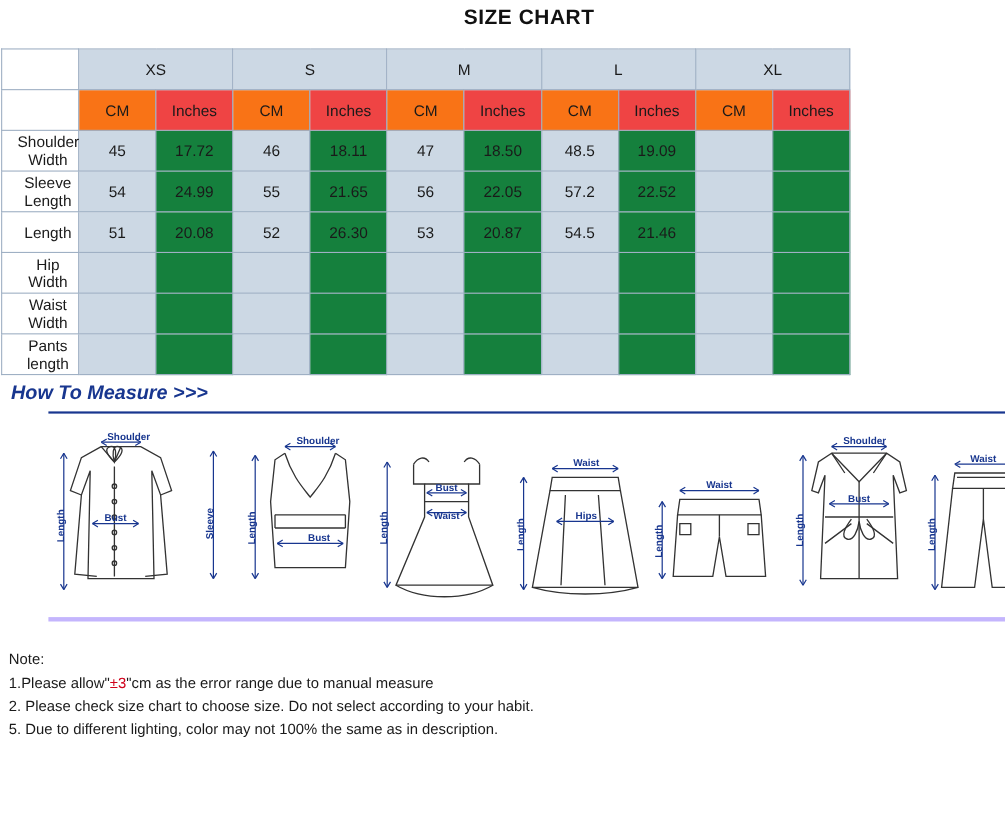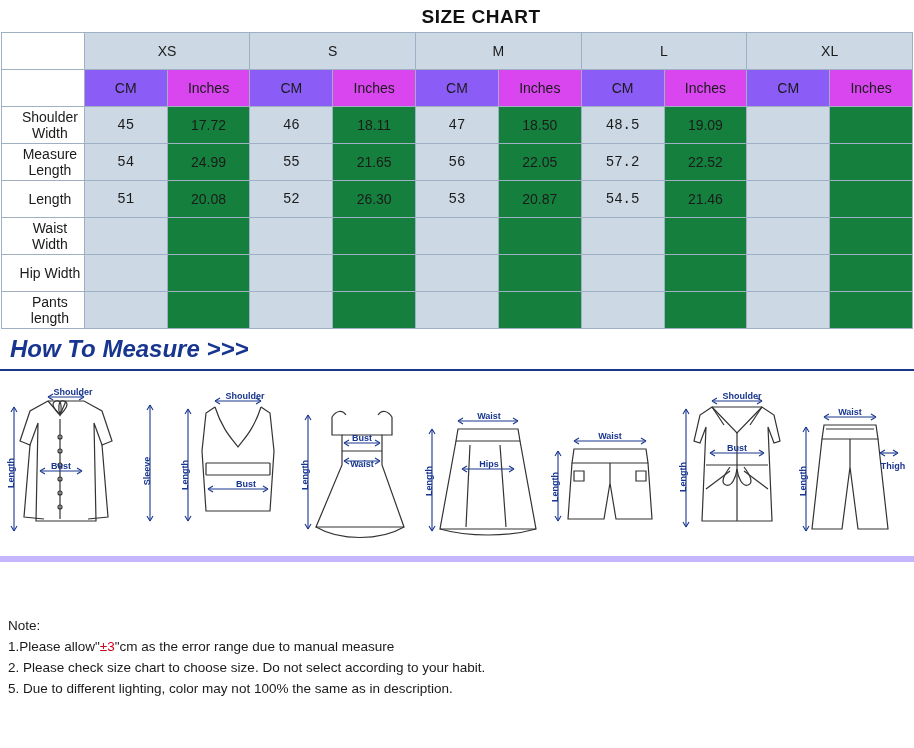--- a/index.html
+++ b/index.html
@@ -17,27 +17,27 @@
   .page {
     width: 914px;
     height: 748px;
     position: relative;
   }
   .chart-title {
     text-align: center;
     font-size: 19px;
     font-weight: bold;
     color: #111;
-    padding: 6px 0 4px 0;
+    padding: 6px 0 16px 0;
     letter-spacing: 0.5px;
     margin-left: 48px;
   }
   table.size-chart {
     border-collapse: collapse;
-    width: 912px;
+    width: 772px;
     margin: 0 1px;
     table-layout: fixed;
   }
   table.size-chart td, table.size-chart th {
     border: 1px solid #9fb0c4;
     text-align: center;
     font-size: 14px;
     font-weight: normal;
     color: #1a1a1a;
     height: 36px;
@@ -60,53 +60,52 @@
   .corner-cell {
     background: #ffffff;
   }
   .unit-head {
     background: #ccd8e4;
     font-weight: bold;
     font-size: 14px;
     height: 32px;
     color: #1a1a1a;
   }
-  .unit-head.odd { background: #8b5cf6; }
-  .unit-head.even { background: #d946ef; }
+  .unit-head.odd { background: #f97316; }
+  .unit-head.even { background: #ef4444; }
   td.cell-cm {
     background: #ccd8e4;
-    font-family: Liberation Mono, monospace;
   }
   td.cell-in {
     background: #15803d;
   }
   .measure-head {
-    font-size: 24px;
+    font-size: 18px;
     font-weight: bold;
     color: #18368f;
     padding: 6px 0 4px 10px;
     font-style: italic;
   }
   .figures {
     position: relative;
     height: 185px;
     border-top: 2px solid #18368f;
-    border-bottom: 6px solid #c4b5fd;
+    border-bottom: 4px solid #c4b5fd;
     margin-top: 2px;
     overflow: hidden;
+    margin-left: 44px;
   }
   .figures svg {
     display: block;
   }
   .notes {
-    padding: 12px 0 0 8px;
+    padding: 25px 0 0 8px;
     font-size: 13.5px;
     line-height: 1.55;
     color: #1a1a1a;
-    margin-top: 42px;
   }
   .notes div { white-space: nowrap; }
   .note-red { color: #d0021b; }
 </style>
 </head>
 <body>
 
 <div class="page">
 
   <div class="chart-title">SIZE CHART</div>
@@ -142,21 +141,21 @@
         <td class="cell-cm">46</td>
         <td class="cell-in">18.11</td>
         <td class="cell-cm">47</td>
         <td class="cell-in">18.50</td>
         <td class="cell-cm">48.5</td>
         <td class="cell-in">19.09</td>
         <td class="cell-cm"></td>
         <td class="cell-in"></td>
       </tr>
       <tr>
-        <td class="row-label">Measure Length</td>
+        <td class="row-label">Sleeve Length</td>
         <td class="cell-cm">54</td>
         <td class="cell-in">24.99</td>
         <td class="cell-cm">55</td>
         <td class="cell-in">21.65</td>
         <td class="cell-cm">56</td>
         <td class="cell-in">22.05</td>
         <td class="cell-cm">57.2</td>
         <td class="cell-in">22.52</td>
         <td class="cell-cm"></td>
         <td class="cell-in"></td>
@@ -168,34 +167,34 @@
         <td class="cell-cm">52</td>
         <td class="cell-in">26.30</td>
         <td class="cell-cm">53</td>
         <td class="cell-in">20.87</td>
         <td class="cell-cm">54.5</td>
         <td class="cell-in">21.46</td>
         <td class="cell-cm"></td>
         <td class="cell-in"></td>
       </tr>
       <tr>
+        <td class="row-label">Hip Width</td>
+        <td class="cell-cm"></td>
+        <td class="cell-in"></td>
+        <td class="cell-cm"></td>
+        <td class="cell-in"></td>
+        <td class="cell-cm"></td>
+        <td class="cell-in"></td>
+        <td class="cell-cm"></td>
+        <td class="cell-in"></td>
+        <td class="cell-cm"></td>
+        <td class="cell-in"></td>
+      </tr>
+      <tr>
         <td class="row-label">Waist Width</td>
-        <td class="cell-cm"></td>
-        <td class="cell-in"></td>
-        <td class="cell-cm"></td>
-        <td class="cell-in"></td>
-        <td class="cell-cm"></td>
-        <td class="cell-in"></td>
-        <td class="cell-cm"></td>
-        <td class="cell-in"></td>
-        <td class="cell-cm"></td>
-        <td class="cell-in"></td>
-      </tr>
-      <tr>
-        <td class="row-label">Hip Width</td>
         <td class="cell-cm"></td>
         <td class="cell-in"></td>
         <td class="cell-cm"></td>
         <td class="cell-in"></td>
         <td class="cell-cm"></td>
         <td class="cell-in"></td>
         <td class="cell-cm"></td>
         <td class="cell-in"></td>
         <td class="cell-cm"></td>
         <td class="cell-in"></td>

